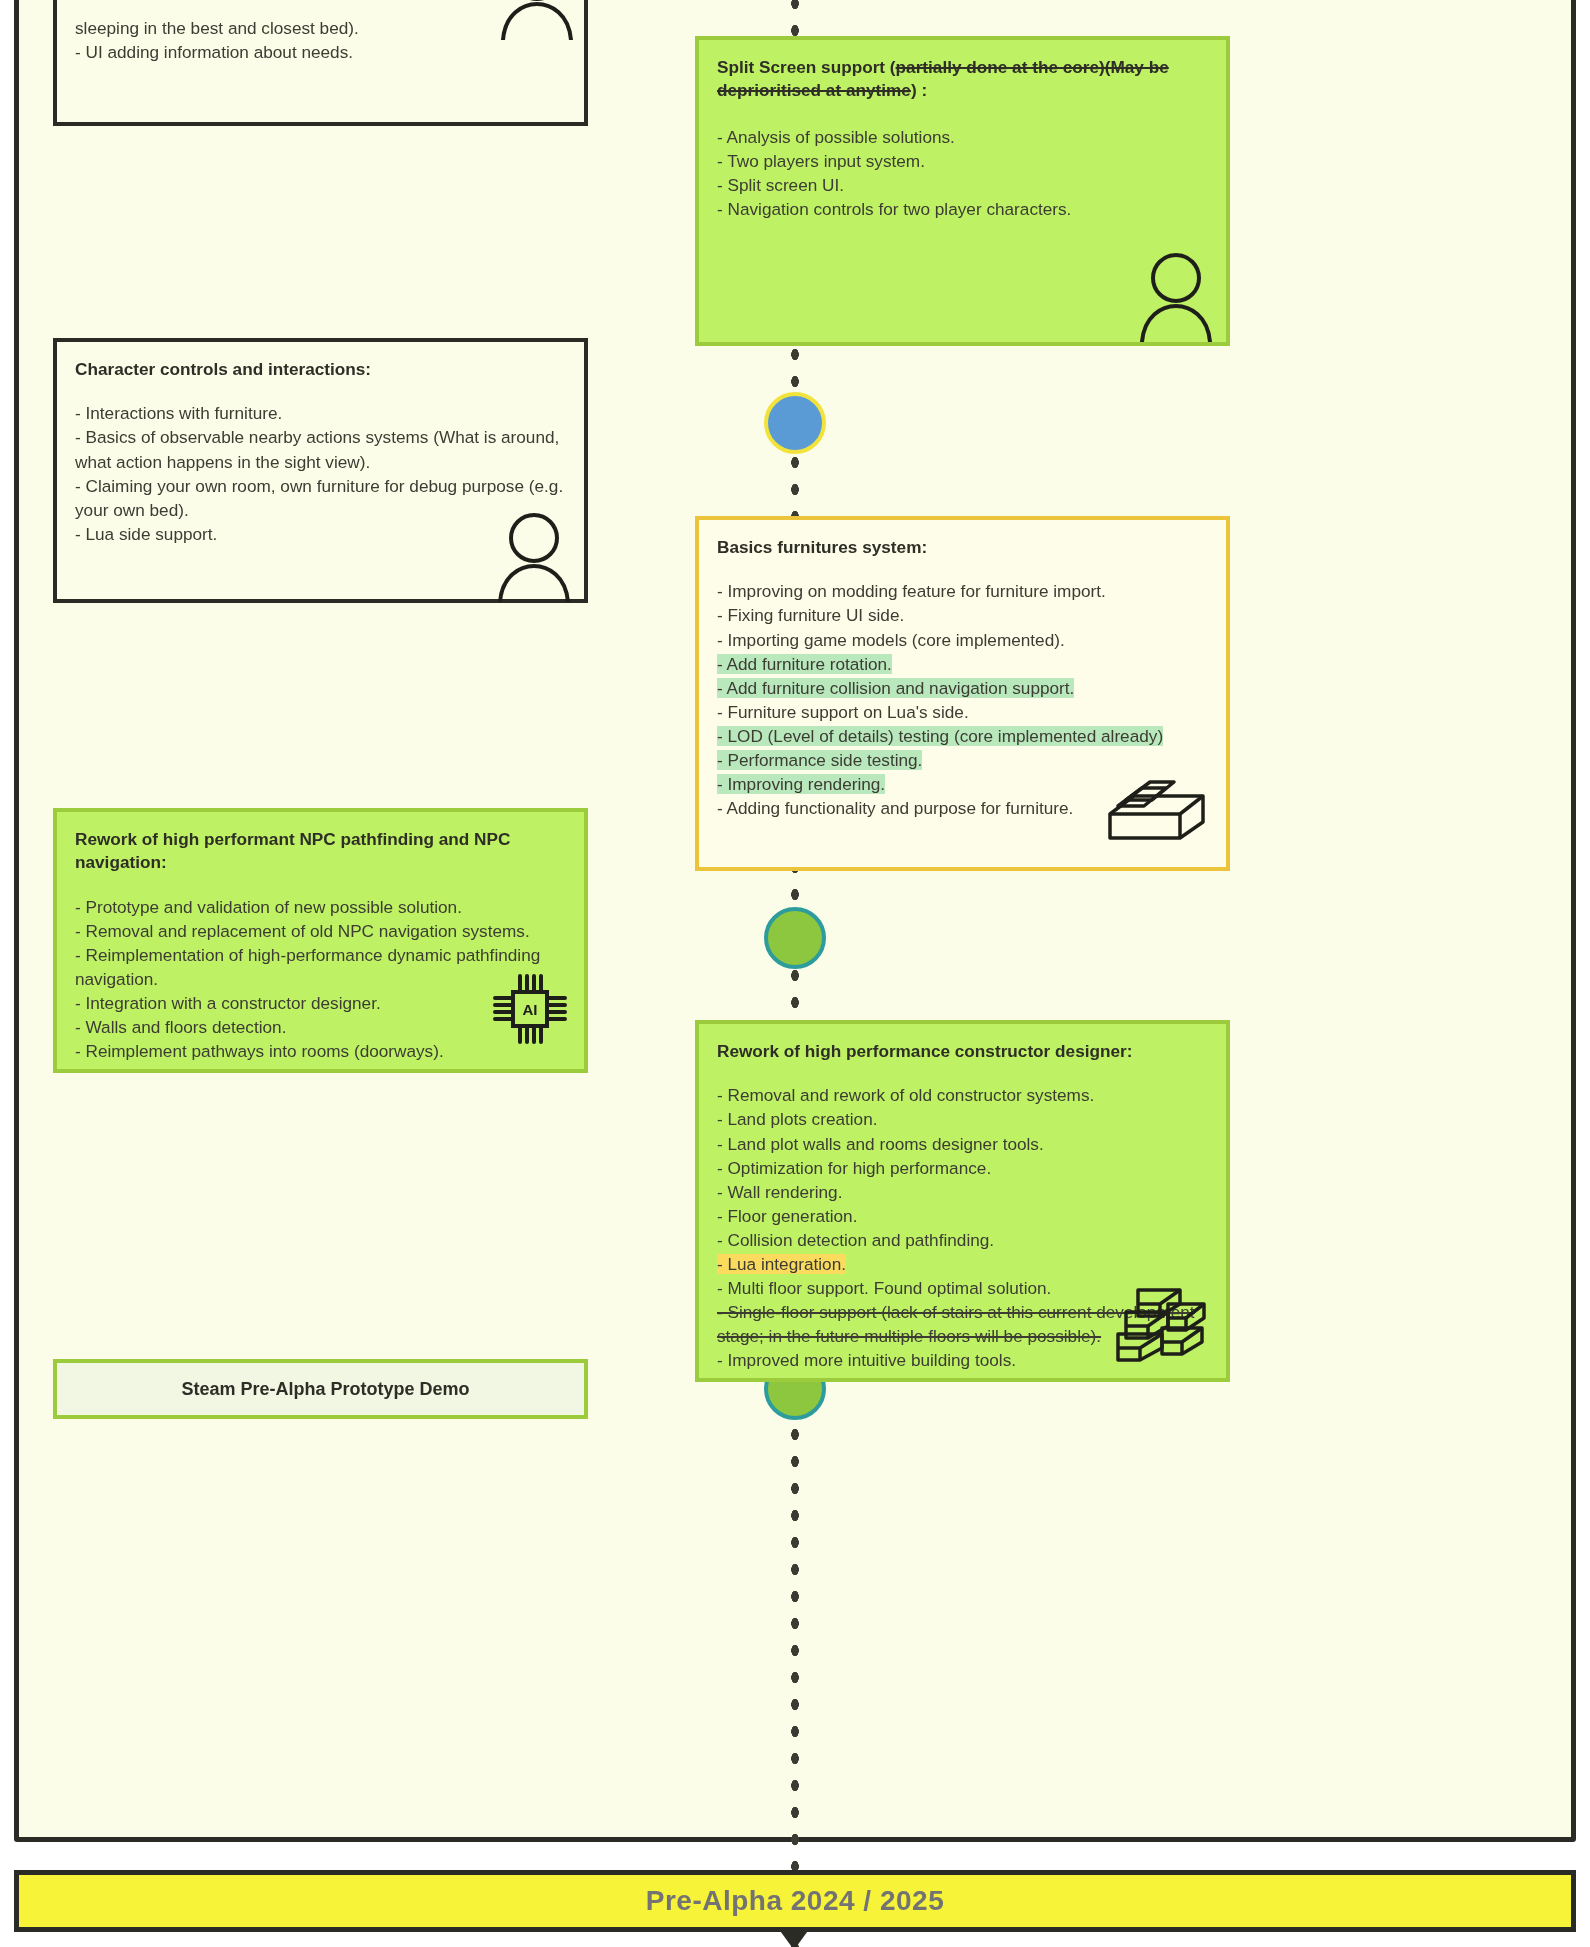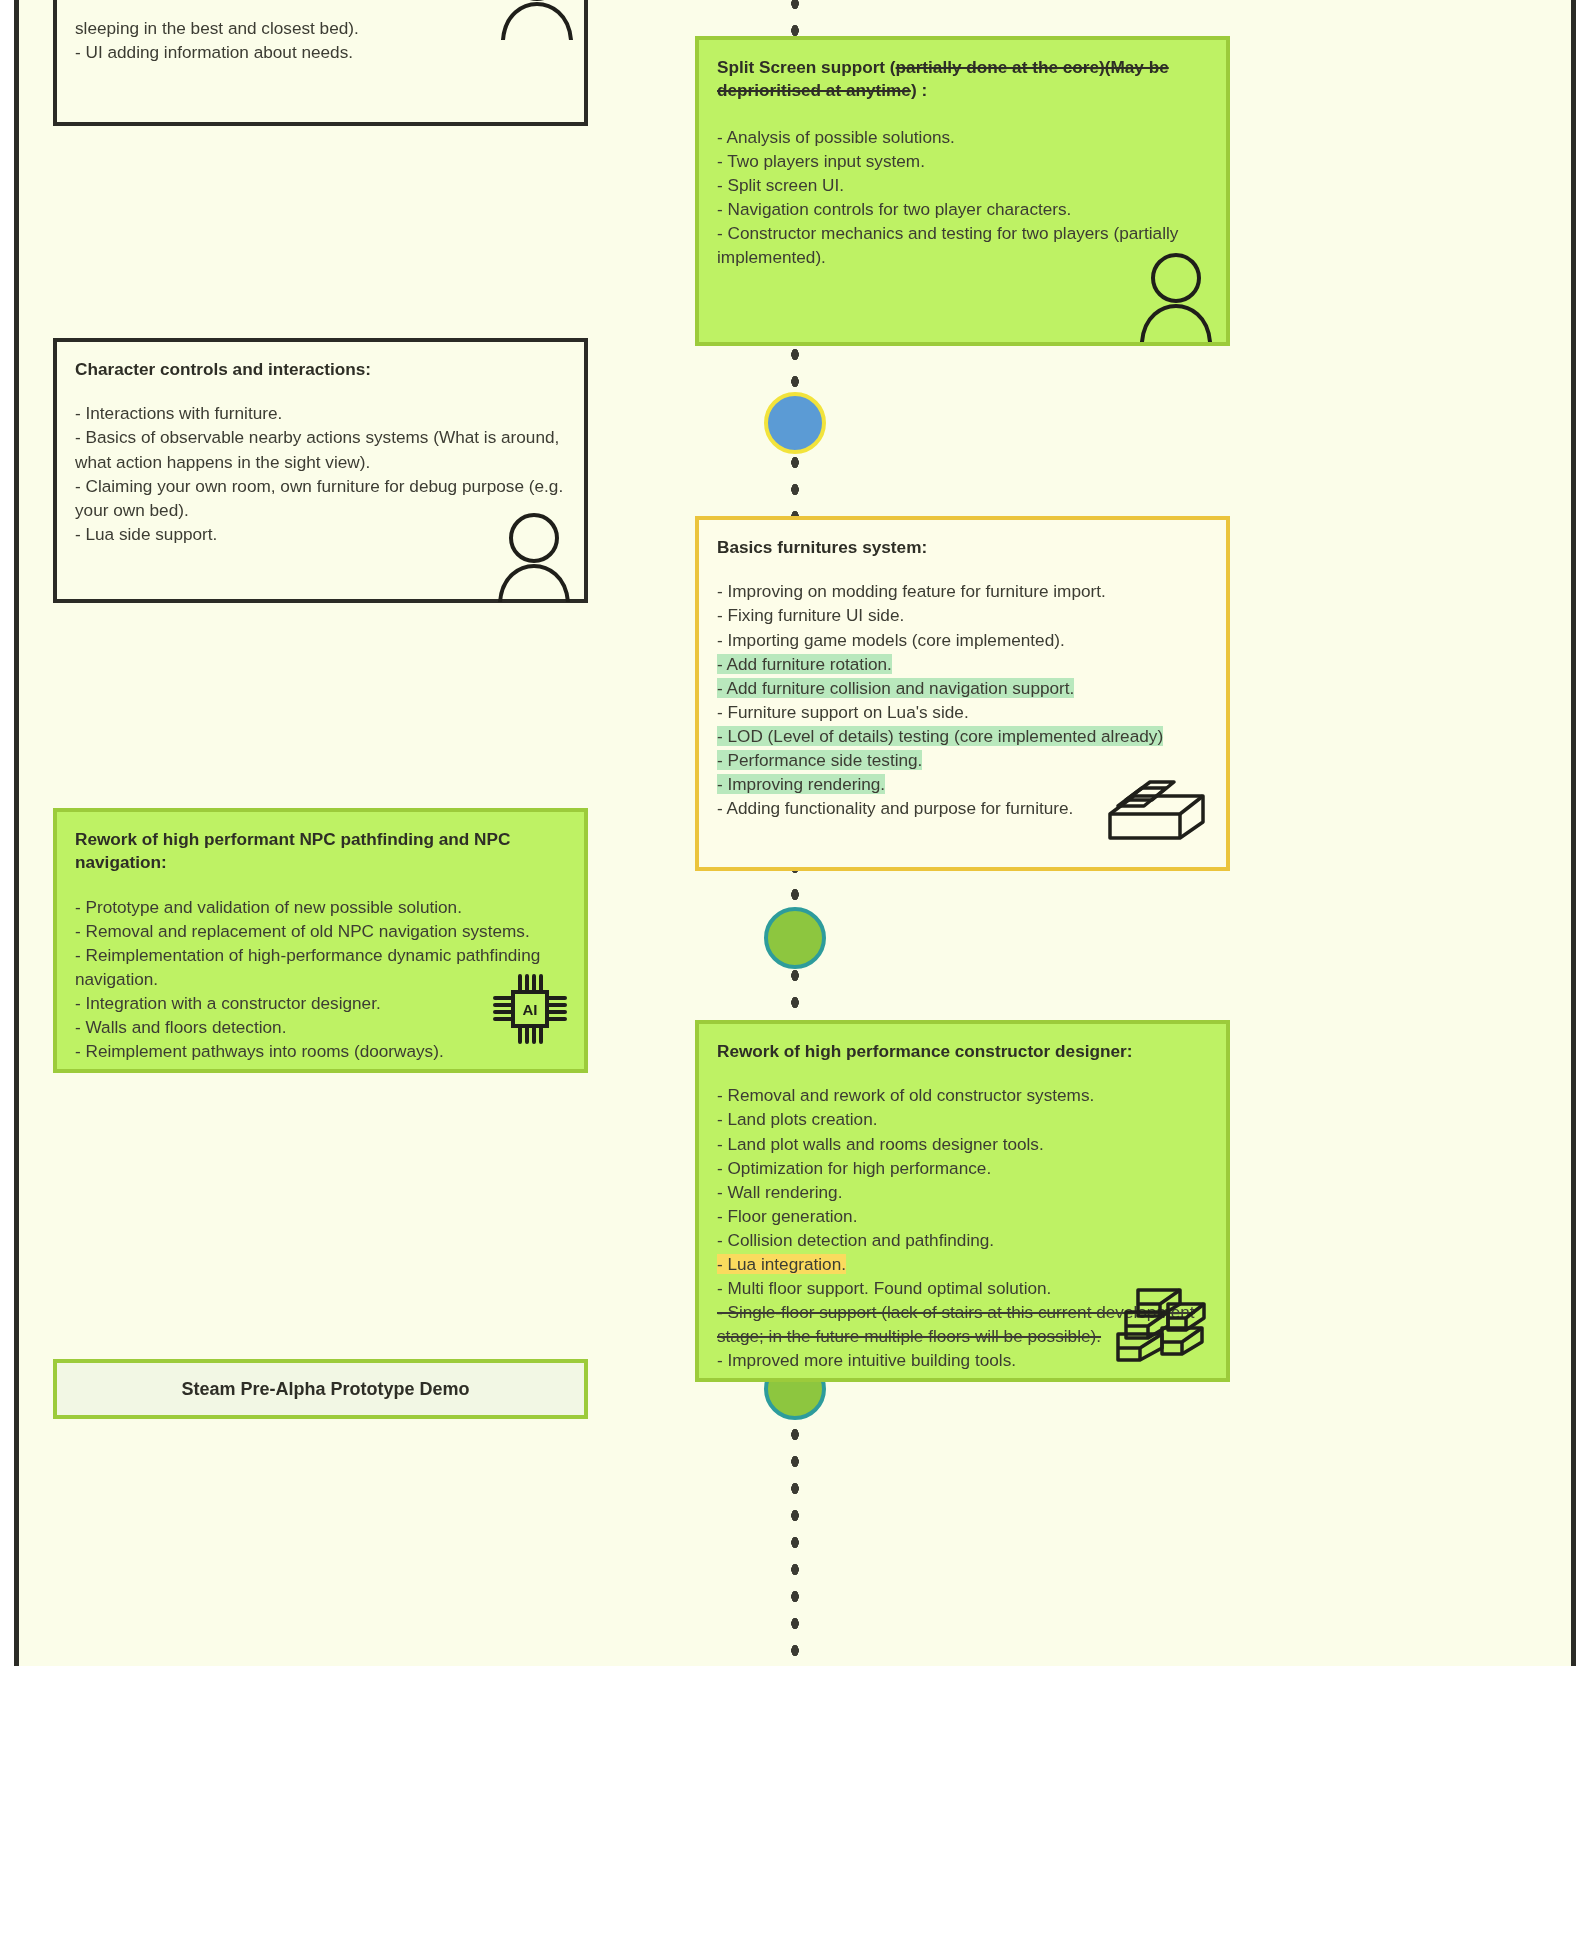--- a/index.html
+++ b/index.html
@@ -5,21 +5,21 @@
   * { box-sizing: border-box; margin: 0; padding: 0; }
   html, body {
     width: 1590px;
     height: 1947px;
     background: #ffffff;
     font-family: "Liberation Sans", sans-serif;
   }
   #root {
     position: relative;
     width: 1590px;
-    height: 1666px;
+    height: 1947px;
     background: #ffffff;
     overflow: hidden;
   }
 
   
   .canvas {
     position: absolute;
     left: 14px;
     top: -14px;
     width: 1562px;
@@ -149,21 +149,20 @@
   </div>
 
   <div class="card green" style="left:695px; top:36px; width:535px; height:310px;">
     <div class="ttl" style="margin-bottom:22px;">
       <span>Split Screen support (</span><span class="strike">partially done at the core)(May be deprioritised at anytime</span><span>) :</span>
     </div>
     <div class="line">- Analysis of possible solutions.</div>
     <div class="line">- Two players input system.</div>
     <div class="line">- Split screen UI.</div>
     <div class="line">- Navigation controls for two player characters.</div>
-    <div class="line">- Constructor mechanics and testing for two players (partially implemented).</div>
     <svg class="icon" style="left:437px; top:210px;" width="80" height="92" viewBox="0 0 80 92">
       <circle cx="40" cy="28" r="23" fill="none" stroke="#1f1f1a" stroke-width="4"></circle>
       <path d="M6 92 C 8 66, 26 56, 40 56 C 54 56, 72 66, 74 92" fill="none" stroke="#1f1f1a" stroke-width="4" stroke-linecap="round"></path>
     </svg>
   </div>
 
   <div class="card dark" style="left:53px; top:293px; width:535px; height:265px;margin-top:45px;">
     <div class="ttl">Character controls and interactions:</div>
     <div class="line">- Interactions with furniture.</div>
     <div class="line">- Basics of observable nearby actions systems (What is around, what action happens in the sight view).</div>

